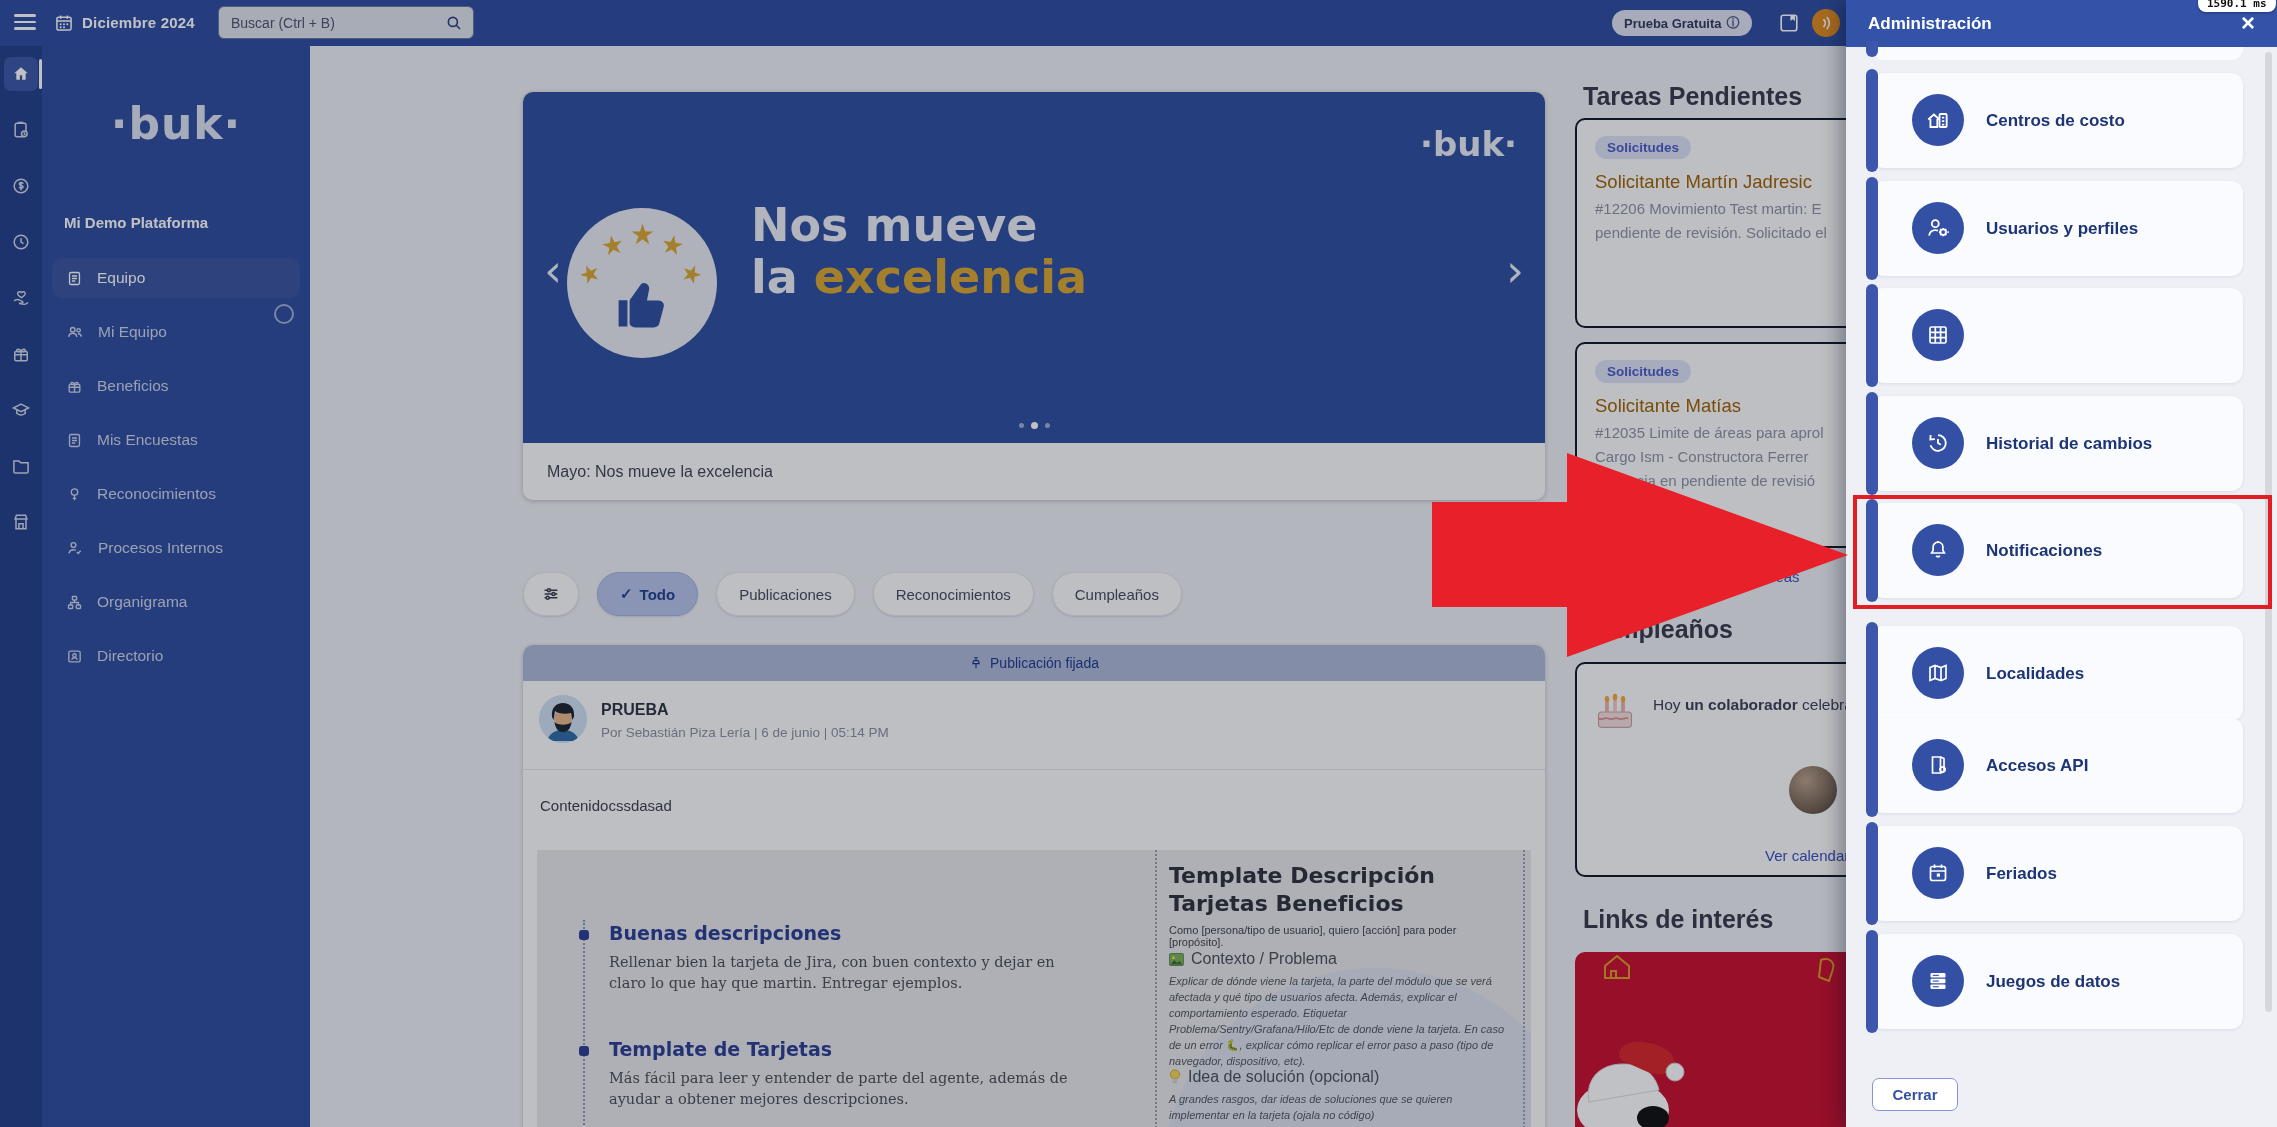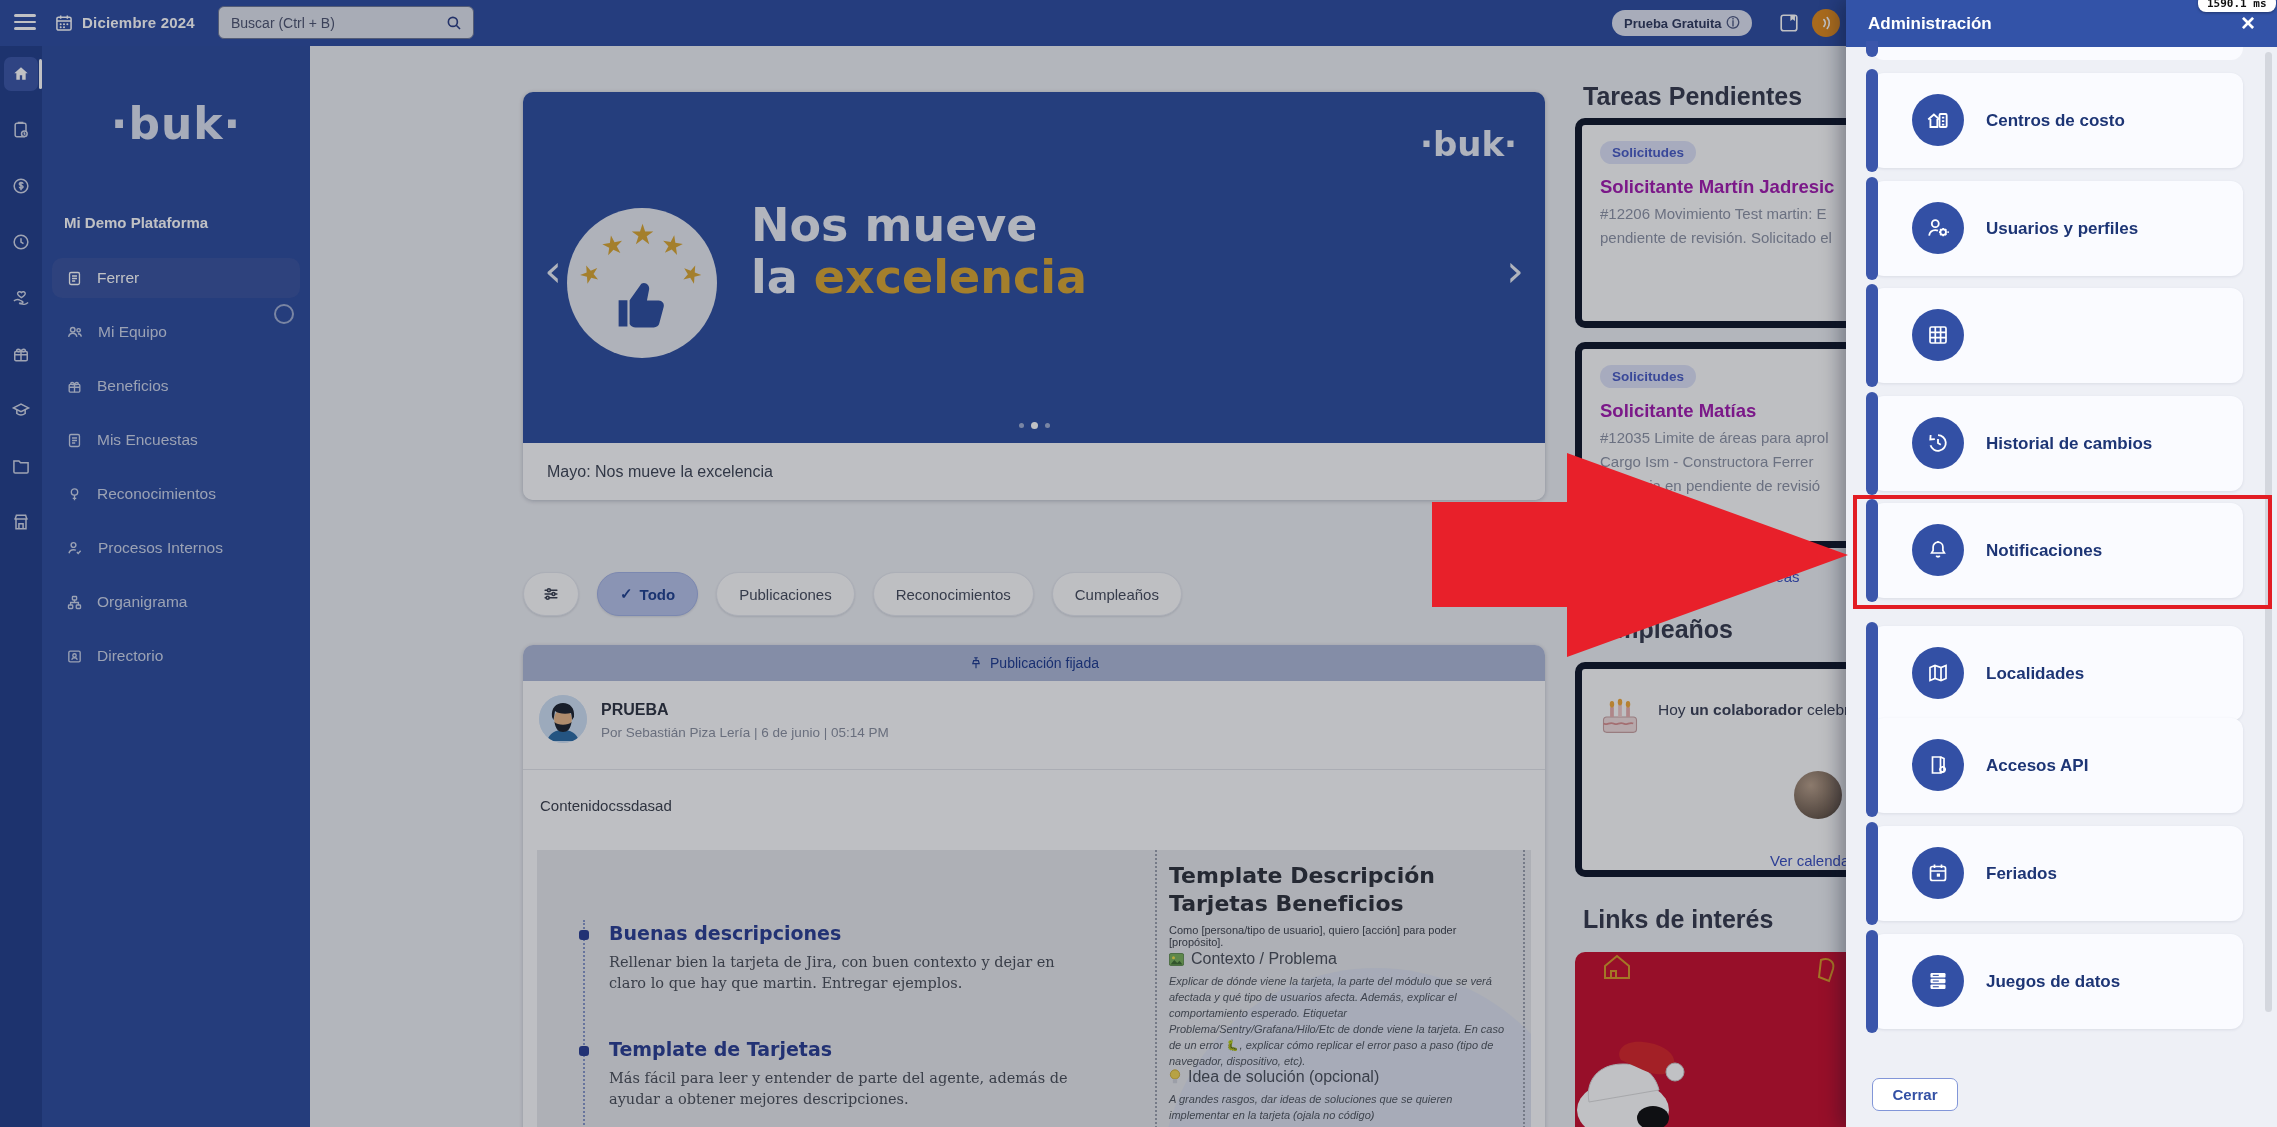--- a/index.html
+++ b/index.html
@@ -94,25 +94,25 @@
   .sl-sep{position:absolute;top:0;bottom:0;border-left:2px dotted #9aa0ad;}
   .tpl-title{position:absolute;left:632px;top:12px;font-size:22px;color:#2e323c;line-height:1.25;
         font-weight:600;font-family:"DejaVu Sans",sans-serif;}
   .tpl-intro{position:absolute;left:632px;top:74px;width:340px;font-size:11px;color:#3e434e;}
   .tpl-h{position:absolute;left:632px;font-size:16px;color:#4a4f5a;display:flex;gap:7px;align-items:center;}
   .tpl-t{position:absolute;left:632px;width:344px;font-size:11px;font-style:italic;color:#50565f;line-height:1.45;}
 
   
   .rightcol{position:absolute;left:1575px;top:46px;width:292px;height:1081px;z-index:2;}
   .rc-h{position:absolute;left:8px;font-size:25px;font-weight:700;color:#363b4d;}
-  .rc-card{position:absolute;left:0;width:286px;background:#fcfcfd;border:7px solid #0f172a;border-radius:10px;
+  .rc-card{position:absolute;left:0;width:286px;background:#fcfcfd;border:2px solid #0f172a;border-radius:10px;
         padding:16px 18px;overflow:hidden;}
   .rc-badge{display:inline-block;background:#dde2f7;color:#4a5cc5;font-size:13.5px;font-weight:600;
         padding:4px 12px;border-radius:12px;}
-  .rc-title{margin-top:12px;font-size:18.5px;font-weight:700;color:#a21caf;white-space:nowrap;}
+  .rc-title{margin-top:12px;font-size:18.5px;font-weight:400;color:#a16207;white-space:nowrap;}
   .rc-line{margin-top:7px;font-size:15px;color:#8d93a5;white-space:nowrap;}
   .rc-link{position:absolute;color:#3a50c0;font-size:15px;white-space:nowrap;cursor:pointer;}
   .cumple-text{position:absolute;left:76px;top:32px;font-size:15.5px;color:#3c4257;white-space:nowrap;}
   .snoopy-card{position:absolute;left:0;top:906px;width:286px;height:230px;background:#c8102e;border-radius:10px;
         overflow:hidden;cursor:pointer;}
 
   
   .backdrop{position:absolute;left:0;top:0;width:1846px;height:1127px;background:rgba(13,17,28,.26);z-index:50;}
   .big-arrow{position:absolute;left:1420px;top:440px;z-index:70;pointer-events:none;}
   .red-box{position:absolute;left:1853px;top:495px;width:419px;height:114px;border:4px solid #e21d24;z-index:70;pointer-events:none;}
@@ -249,21 +249,21 @@
     <div class="sb-logo">·buk·</div>
     <div class="sb-workspace">Mi Demo Plataforma</div>
     <div class="sb-list">
       <div class="sb-item active">
         <span>
             <svg width="17" height="17" viewBox="0 0 24 24" fill="none" stroke="#fff" stroke-width="1.9">
               <rect x="5" y="3.5" width="14" height="17" rx="2"></rect>
               <path d="M8.5 8.5h7M8.5 12h7M8.5 15.5h4.5"></path>
             </svg>
           </span>
-        <span>Ferrer</span>
+        <span>Equipo</span>
       </div>
       <div class="sb-item">
         <span>
             <svg width="18" height="18" viewBox="0 0 24 24" fill="none" stroke="#cdd5ea" stroke-width="1.9">
               <circle cx="9" cy="9" r="3"></circle>
               <path d="M3.5 18.5c.7-3.3 2.8-4.8 5.5-4.8s4.8 1.5 5.5 4.8"></path>
               <circle cx="16.8" cy="9.8" r="2.3"></circle>
               <path d="M16 14.3c2.4 0 4 1.3 4.5 3.8"></path>
             </svg>
           </span>

